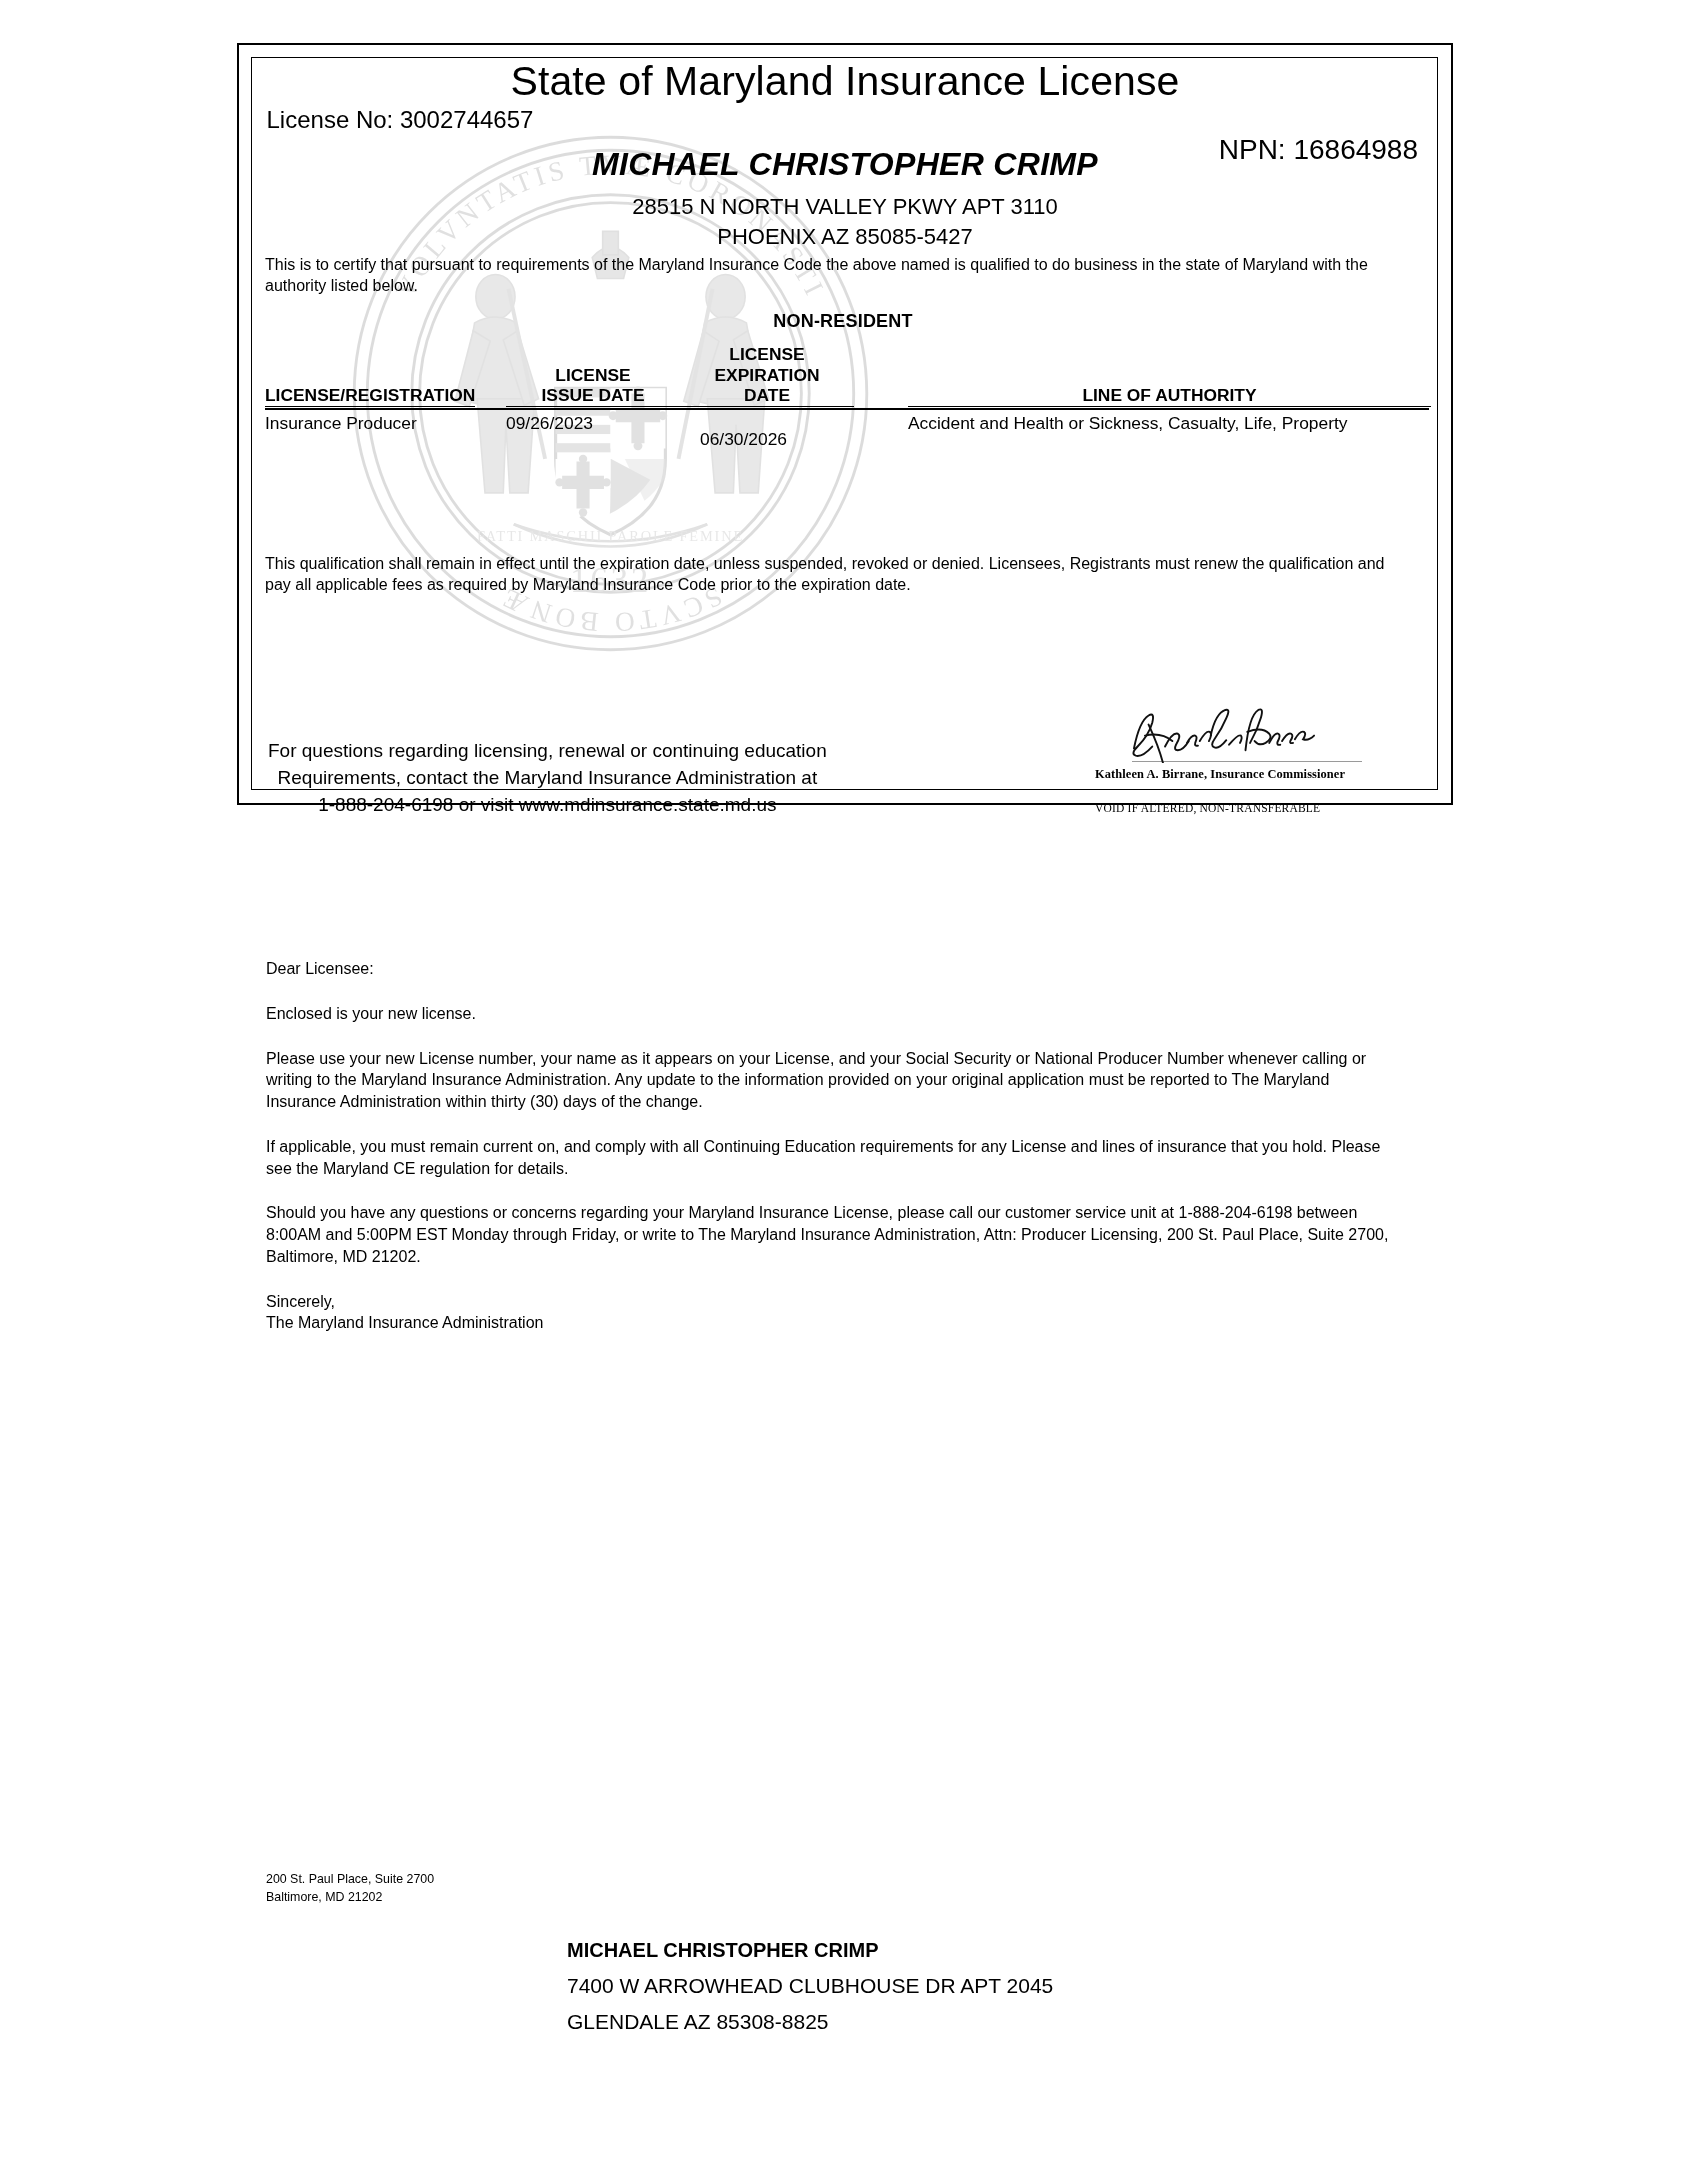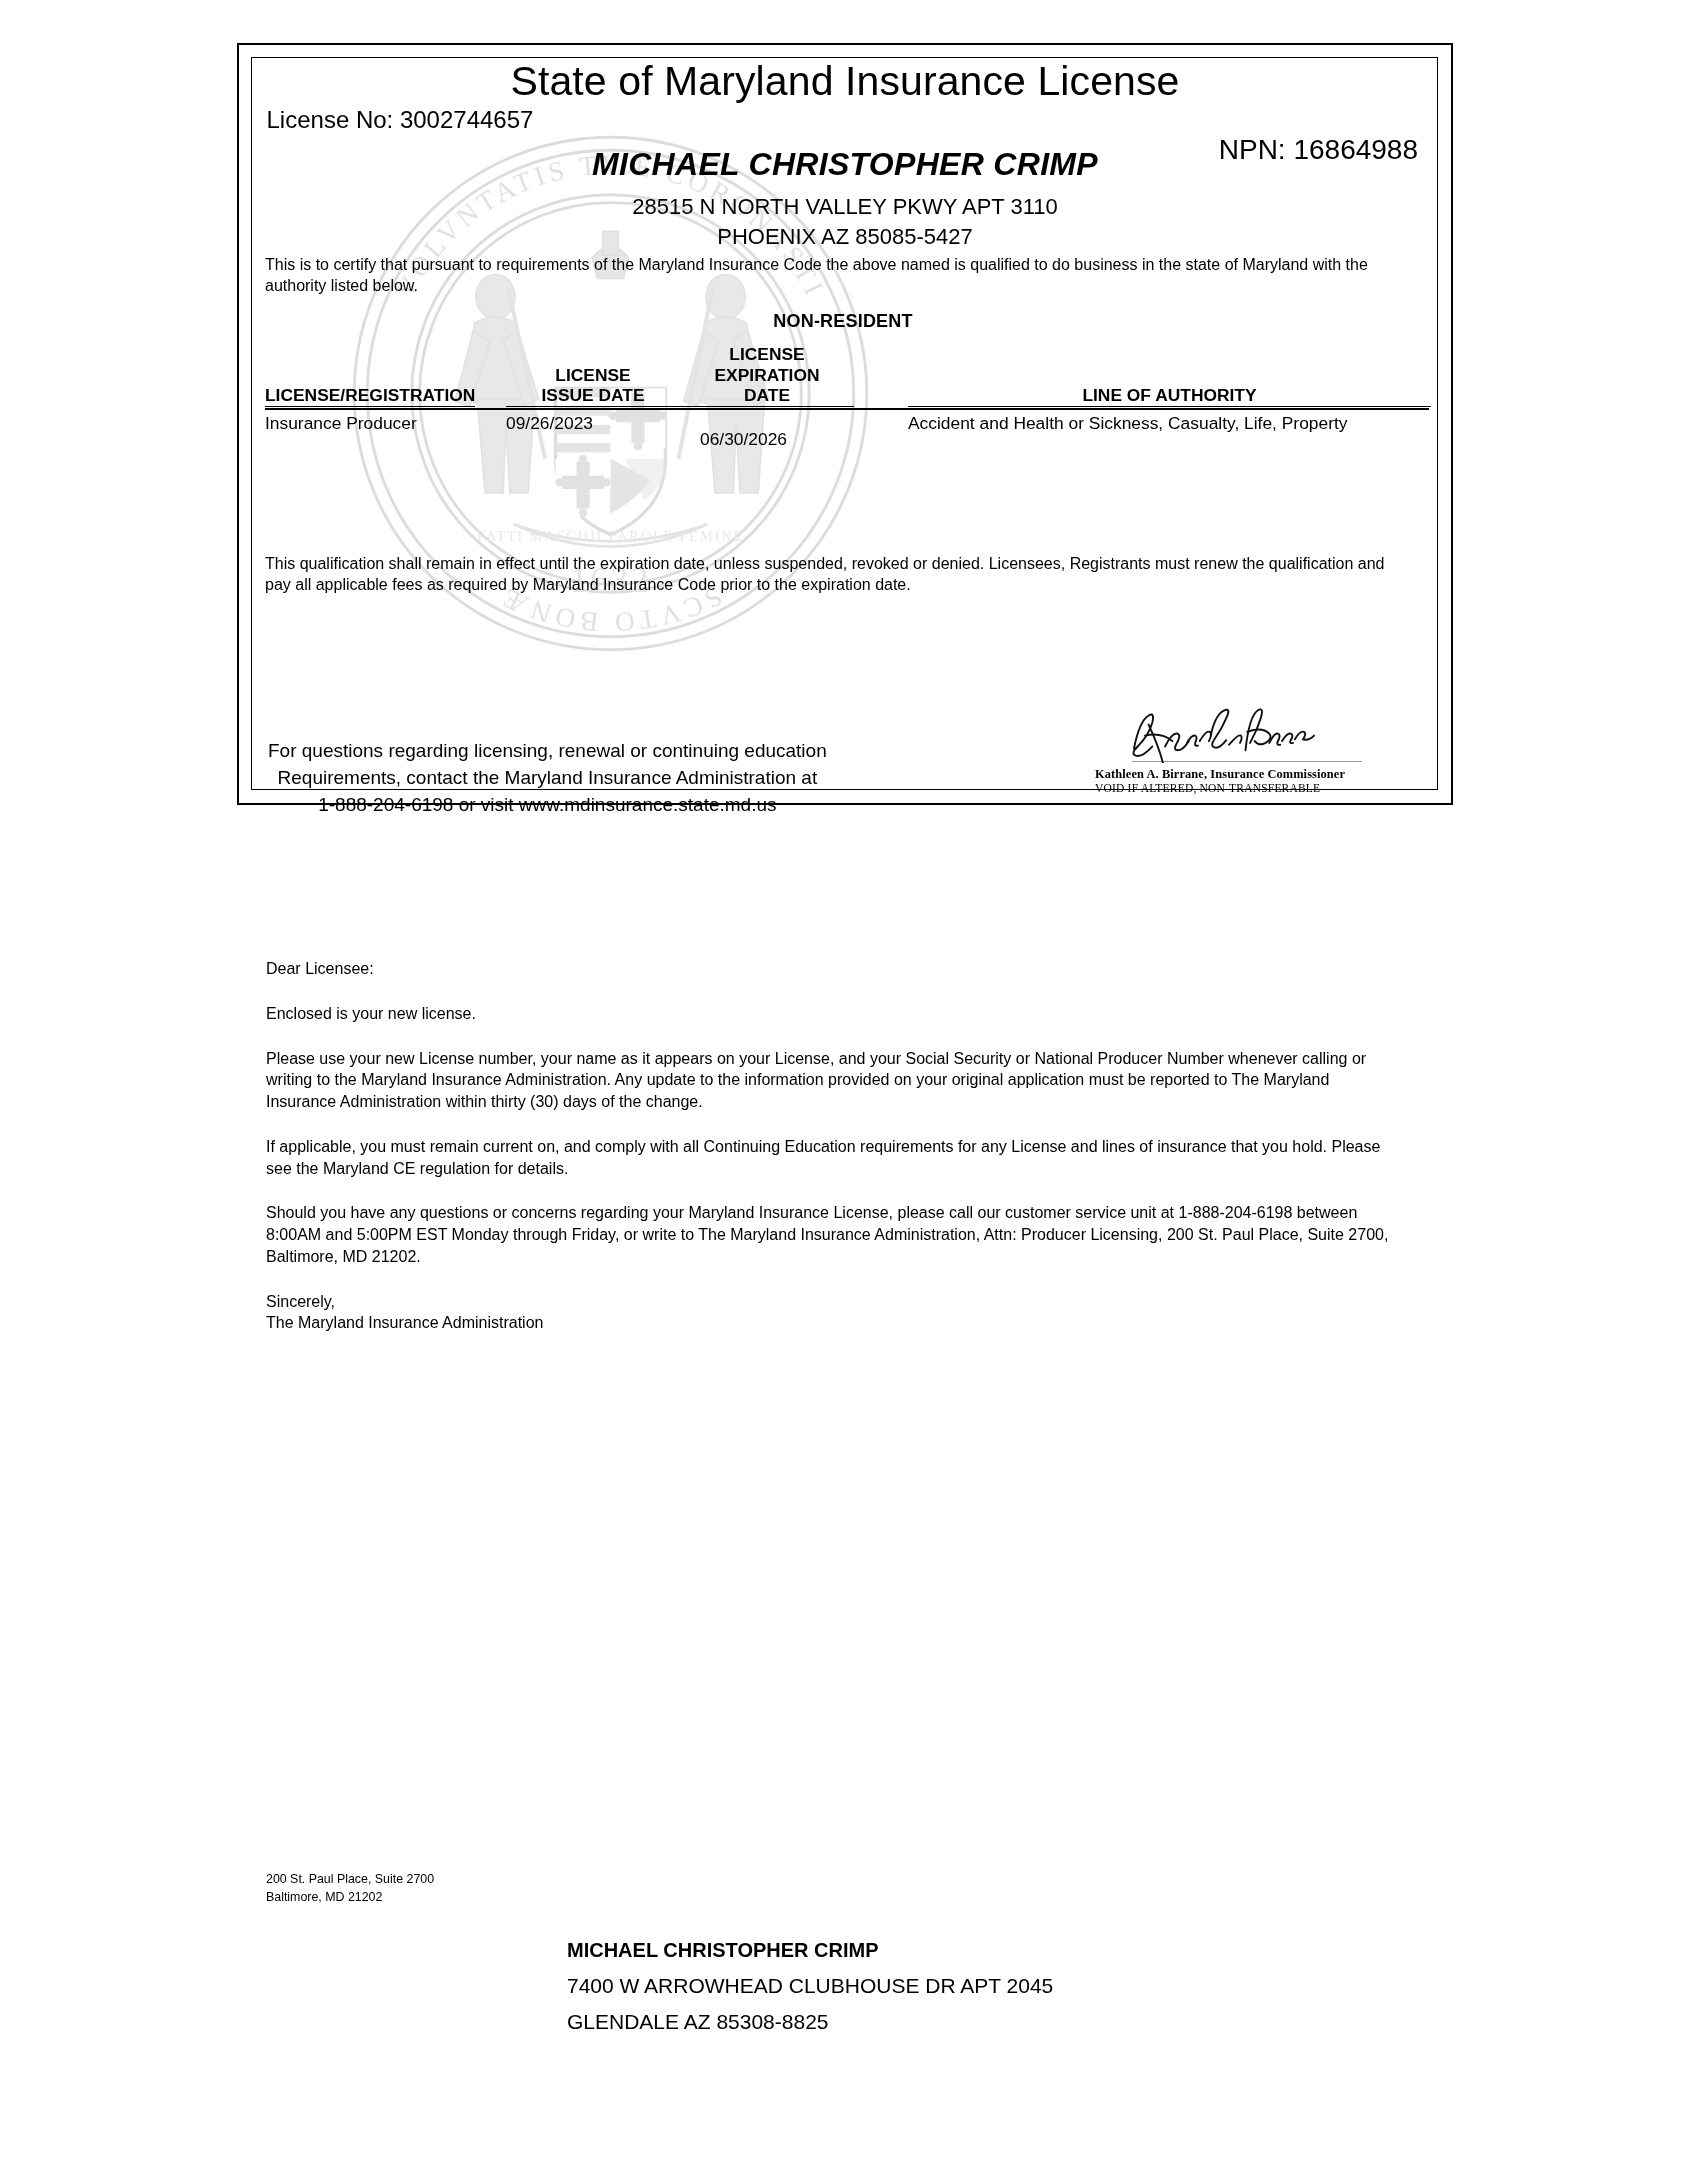--- a/index.html
+++ b/index.html
@@ -206,21 +206,21 @@
   .sig-name {
     font-size: 12.4px;
     font-weight: bold;
     font-family: "Liberation Serif", serif;
     margin-top: 4.6px;
     letter-spacing: 0.1px;
   }
   .sig-void {
     font-size: 11.5px;
     font-family: "Liberation Serif", serif;
-    margin-top: 0;
+    margin-top: 20px;
     letter-spacing: 0.2px;
   }
 
   
   #letter {
     position: absolute;
     left: 266px;
     top: 958px;
     width: 1125px;
   }

